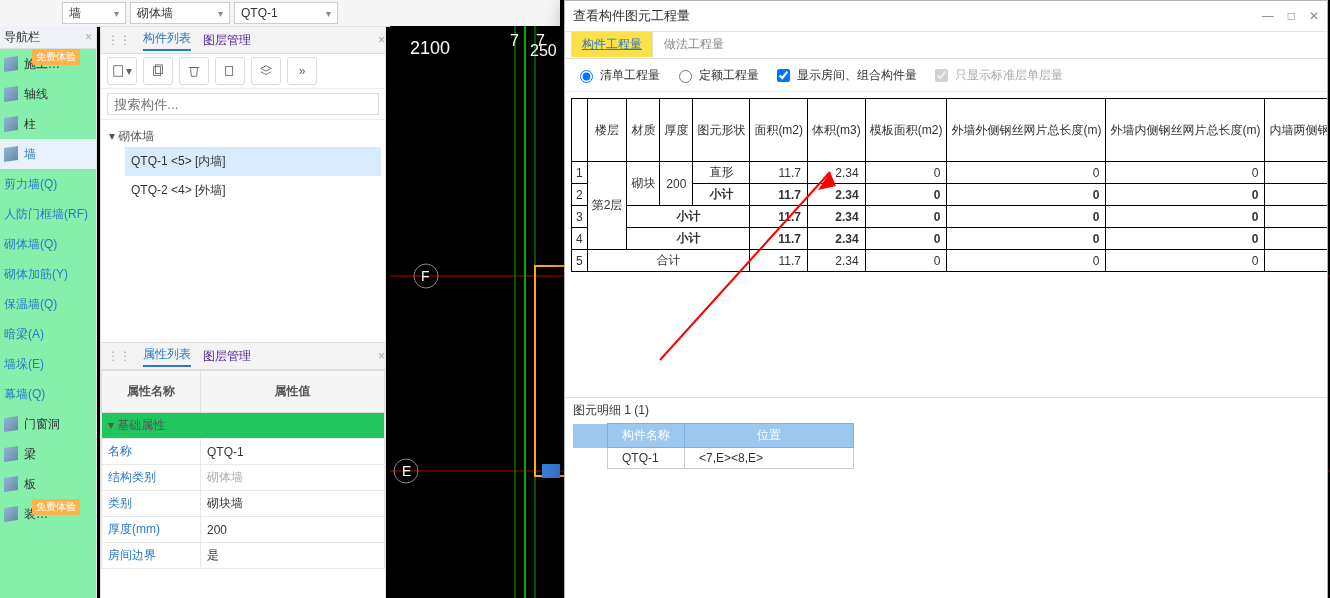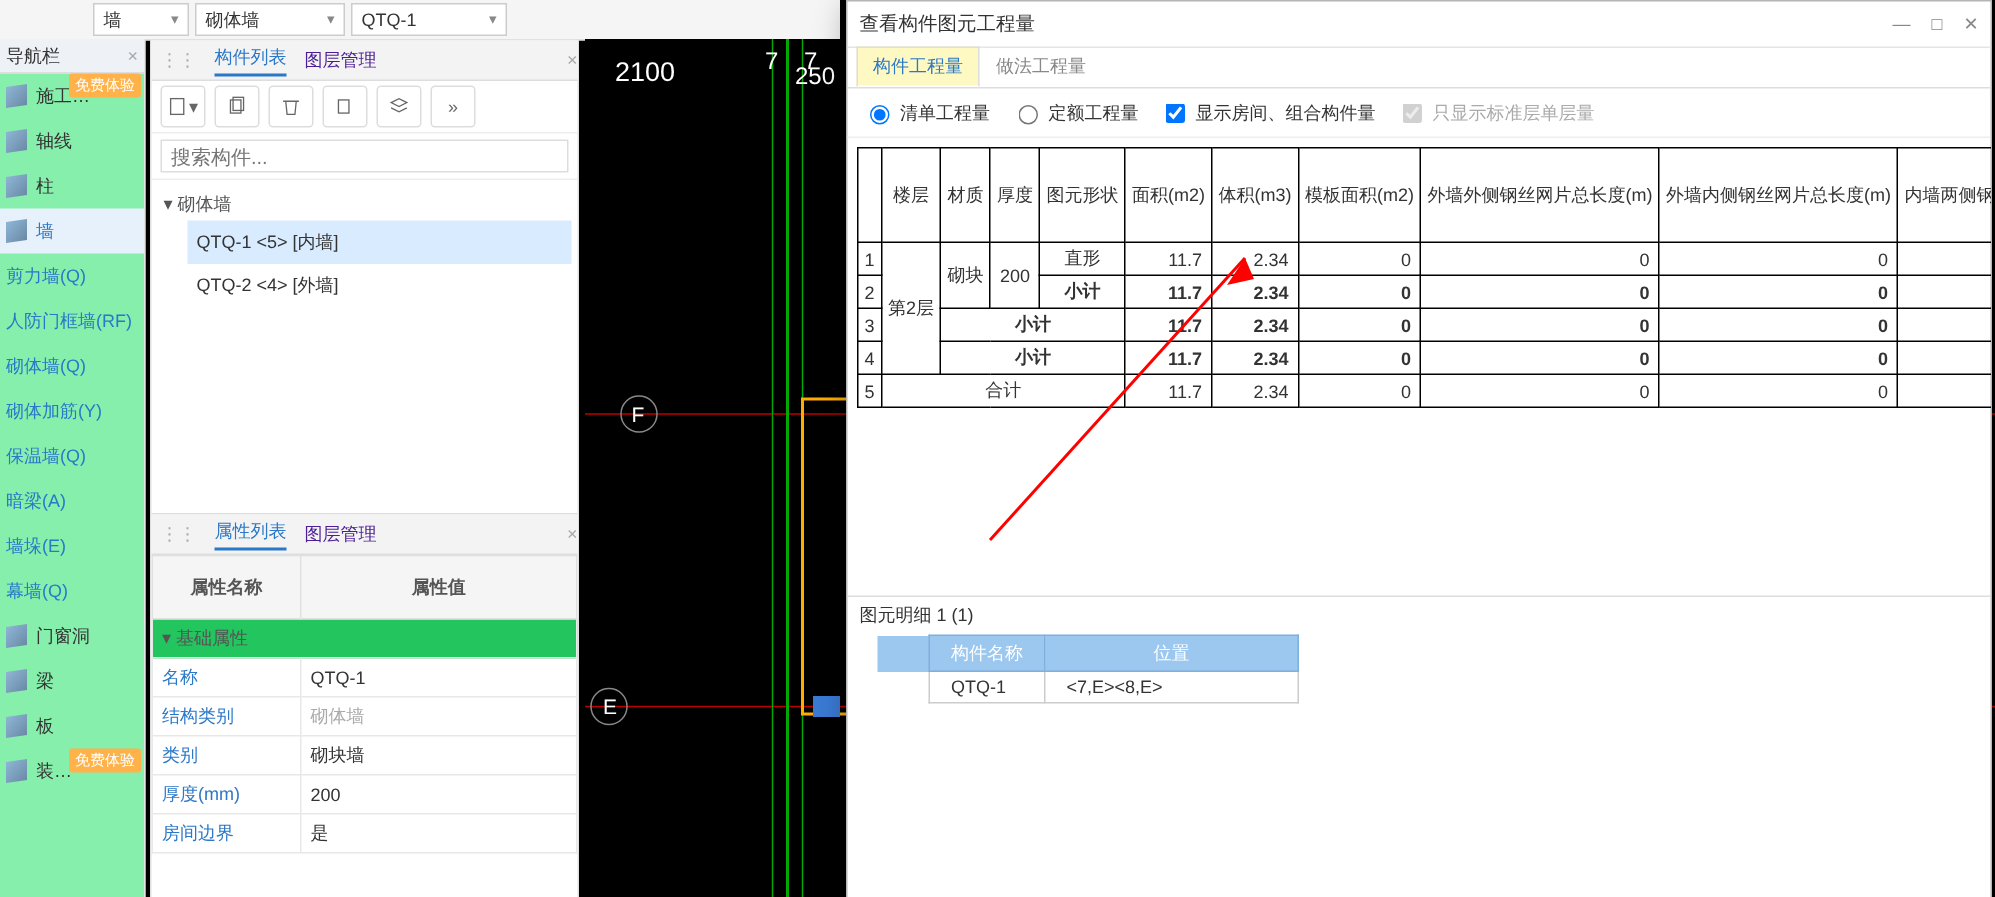--- a/index.html
+++ b/index.html
@@ -10,21 +10,21 @@
 .top-dd.w2{width:86px;}
 .top-dd.w3{width:90px;}
 .carrot{margin-left:auto;color:#888;font-size:10px;}
 .left-nav{position:absolute;left:0;top:26px;width:96px;height:572px;background:#86efac;border-right:1px solid #e5e5e5;}
 .left-nav-hd{height:22px;background:#eef2f6;border-bottom:1px solid #ddd;display:flex;align-items:center;justify-content:space-between;padding:0 4px;font-size:12px;}
 .close-x{color:#aaa;cursor:pointer;}
 .nav-item{height:30px;display:flex;align-items:center;padding-left:4px;gap:6px;color:#333;position:relative;}
 .nav-item .cube{width:14px;height:14px;background:linear-gradient(135deg,#8fb6d6,#6a8aa6);transform:skewY(-8deg);}
 .nav-item.sel{background:#e7f1fb;color:#2b78c8;}
 .nav-item.link{color:#2b78c8;}
-.badge{position:absolute;right:2px;top:0;background:#ffb24a;color:#fff;font-size:10px;padding:1px 4px;border-radius:2px;}
+.badge{position:absolute;right:16px;top:0;background:#ffb24a;color:#fff;font-size:10px;padding:1px 4px;border-radius:2px;}
 .mid-col{position:absolute;left:100px;top:26px;width:284px;height:572px;background:#fff;border:1px solid #e0e0e0;display:flex;flex-direction:column;}
 .panel-head{height:26px;background:#f3f3f3;border-bottom:1px solid #ddd;display:flex;align-items:center;gap:12px;padding-left:6px;font-size:12px;}
 .panel-head .drag{color:#aaa;}
 .panel-head .tab{color:#4c1d95;}
 .panel-head .tab.active{color:#2b78c8;border-bottom:2px solid #2b78c8;padding-bottom:2px;}
 .toolbar{height:34px;border-bottom:1px solid #eee;display:flex;align-items:center;gap:6px;padding:0 6px;}
 .tbtn{width:28px;height:26px;border:1px solid #ddd;background:#fff;display:flex;align-items:center;justify-content:center;color:#666;border-radius:3px;}
 .tbtn svg{width:14px;height:14px;}
 .search-row{padding:4px 6px;border-bottom:1px solid #eee;}
 .search-row input{width:100%;height:22px;border:1px solid #ddd;padding:0 6px;box-sizing:border-box;color:#888;}
@@ -42,31 +42,31 @@
 .prop-grid td.v.gray{color:#aaa;}
 .section-row td{background:#22c55e;color:#555;}
 .canvas{position:absolute;left:390px;top:26px;width:940px;height:572px;background:#000;}
 .canvas svg{width:100%;height:100%;}
 .dialog{position:absolute;left:564px;top:0;width:762px;height:598px;background:#fff;border:1px solid #b5b5b5;box-shadow:0 4px 20px rgba(0,0,0,.3);display:flex;flex-direction:column;}
 .dlg-title{height:30px;display:flex;align-items:center;padding:0 8px;border-bottom:1px solid #e5e5e5;}
 .dlg-title .ttl{color:#333;font-size:13px;}
 .dlg-title .wbtns{margin-left:auto;display:flex;gap:14px;color:#888;}
 .dlg-tabs{height:26px;border-bottom:1px solid #ddd;display:flex;align-items:flex-end;padding-left:6px;}
 .dlg-tabs .dtab{padding:4px 10px;font-size:12px;color:#888;border:1px solid transparent;}
-.dlg-tabs .dtab.active{color:#2b78c8;border:1px solid #ddd;border-bottom:1px solid #fff;background:#fef9c3;}
+.dlg-tabs .dtab.active{color:#2b78c8;border:1px solid #ddd;border-bottom:1px solid #fff;background:#fde047;text-decoration:underline;}
 .dlg-opts{height:32px;display:flex;align-items:center;gap:14px;padding:0 10px;border-bottom:1px solid #eee;color:#333;}
 .dlg-opts label{display:flex;align-items:center;gap:4px;}
 .dlg-body{flex:1;overflow:auto;padding:6px;}
 .qty-table{border-collapse:collapse;font-size:12px;}
 .qty-table th,.qty-table td{border:1px solid #000;padding:2px 4px;text-align:center;white-space:nowrap;}
 .qty-table th{font-weight:normal;height:58px;}
 .qty-table td.num{text-align:right;padding-right:6px;}
 .rownum{width:14px;text-align:center;border:1px solid #000;background:#fff;}
 .detail-hd{padding:4px 8px;color:#333;}
-.detail-table{border-collapse:collapse;margin:0 20px;}
+.detail-table{border-collapse:collapse;margin:0 8px;}
 .detail-table th{background:#9cc7ef;color:#fff;border:1px solid #7fb0db;padding:3px 14px;font-weight:normal;}
 .detail-table td{border:1px solid #ccc;padding:3px 14px;}
 .detail-table tr.sel td:first-child{background:#fff;}
 .detail-table .sel-ind{width:6px;background:#2b78c8;border:none;}
 .arrow-ann{position:absolute;pointer-events:none;}
 </style>
 </head>
 <body>
 
 <div class="app">

